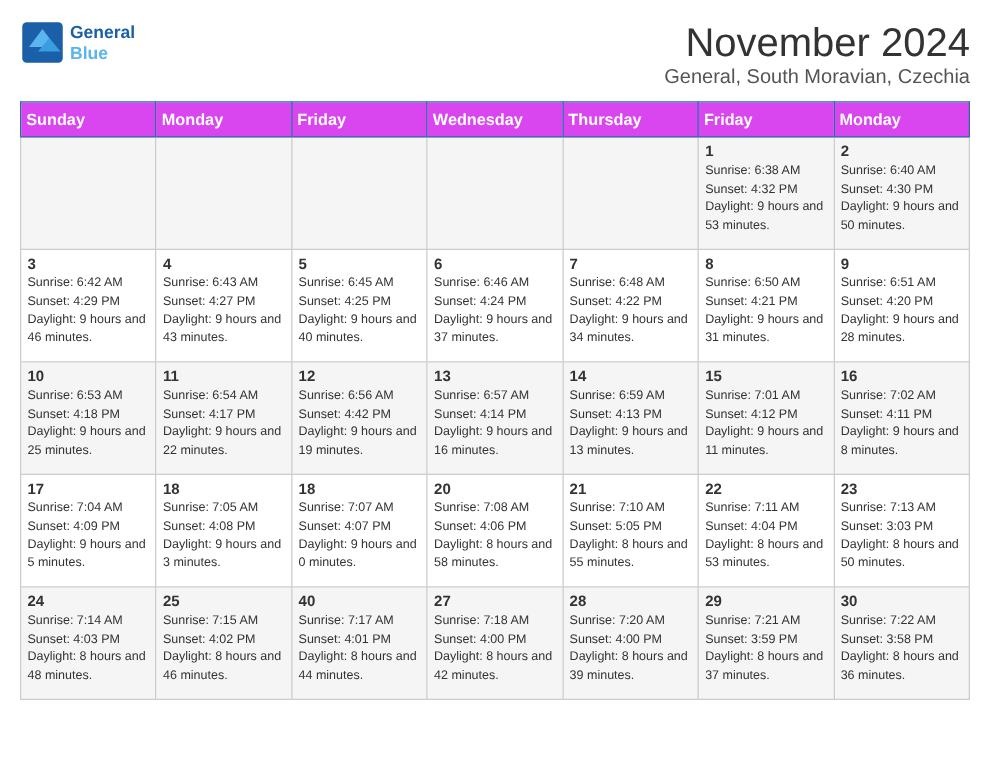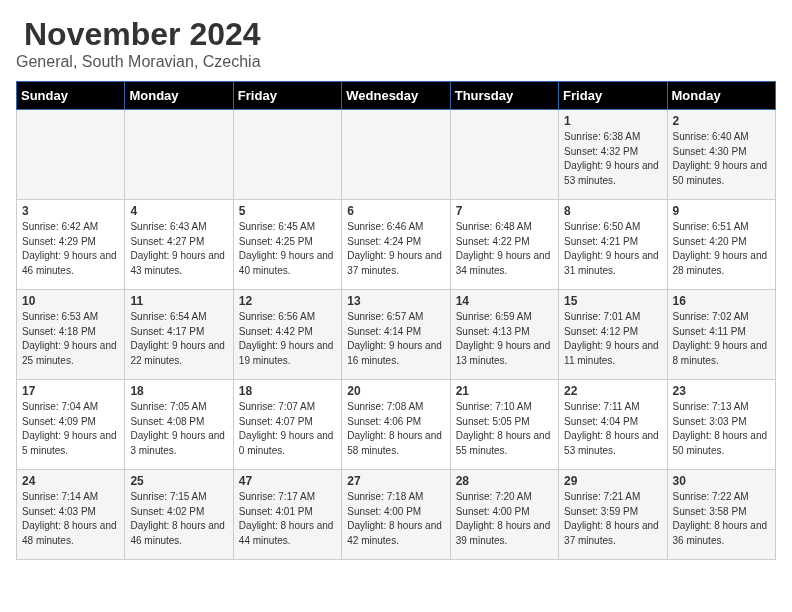--- a/index.html
+++ b/index.html
@@ -29,34 +29,34 @@
     }
     .logo-icon {
       width: 36px;
       height: 36px;
     }
     .title-area {
       text-align: right;
     }
     .calendar-title {
       font-size: 32px;
-      font-weight: bold;
+      font-weight: normal;
       color: #333;
     }
     .calendar-subtitle {
       font-size: 16px;
       color: #555;
     }
     table {
       width: 100%;
       border-collapse: collapse;
       table-layout: fixed;
     }
     thead tr th {
-      background-color: #000000;
+      background-color: #d946ef;
       color: #fff;
       font-size: 13px;
       font-weight: bold;
       padding: 6px 4px;
       text-align: left;
       border: 1px solid #2d6aad;
     }
     tbody tr td {
       vertical-align: top;
       border: 1px solid #ccc;
@@ -84,20 +84,31 @@
       line-height: 1.45;
     }
     .empty-cell {
       background-color: #f9f9f9;
     }
   </style>
 </head>
 <body>
 
 <div class="header-area">
+  <div class="logo">
+    <svg class="logo-icon" viewBox="0 0 40 40">
+      <rect x="2" y="2" width="36" height="36" rx="4" fill="#1a5fa8"></rect>
+      <polygon points="20,8 32,24 8,24" fill="#5ab4f0"></polygon>
+      <polygon points="26,16 36,28 16,28" fill="#3a9de0"></polygon>
+    </svg>
+    <div>
+      <div class="logo-text" style="color:#1a5fa8;">General</div>
+      <div class="logo-text" style="color:#5ab4f0;">Blue</div>
+    </div>
+  </div>
   <div class="title-area">
     <div class="calendar-title">November 2024</div>
     <div class="calendar-subtitle">General, South Moravian, Czechia</div>
   </div>
 </div>
 
 <table>
   <thead>
     <tr>
     <th>Sunday</th>
@@ -268,21 +279,21 @@
 Sunset: 4:03 PM
 Daylight: 8 hours and 48 minutes.</div>
         </td>
         <td>
           <span class="day-number">25</span>
           <div class="day-info">Sunrise: 7:15 AM
 Sunset: 4:02 PM
 Daylight: 8 hours and 46 minutes.</div>
         </td>
         <td>
-          <span class="day-number">47</span>
+          <span class="day-number">40</span>
           <div class="day-info">Sunrise: 7:17 AM
 Sunset: 4:01 PM
 Daylight: 8 hours and 44 minutes.</div>
         </td>
         <td>
           <span class="day-number">27</span>
           <div class="day-info">Sunrise: 7:18 AM
 Sunset: 4:00 PM
 Daylight: 8 hours and 42 minutes.</div>
         </td>

